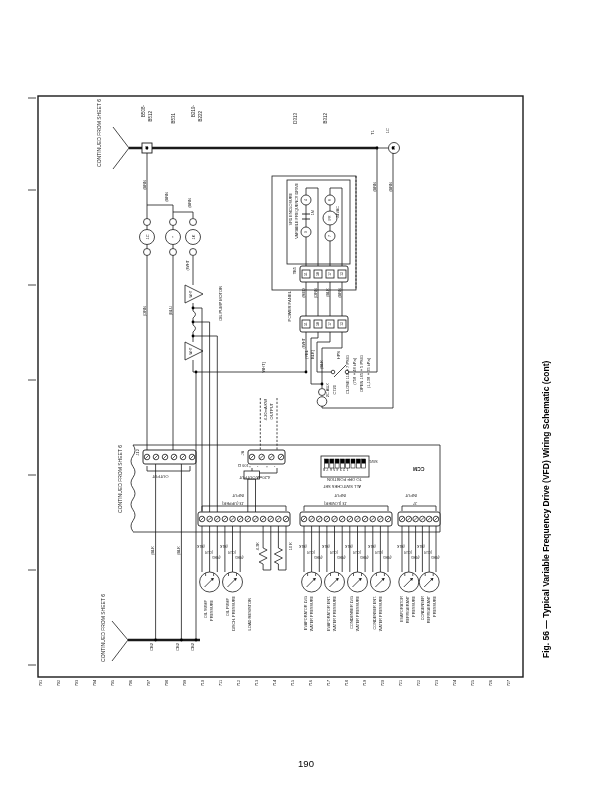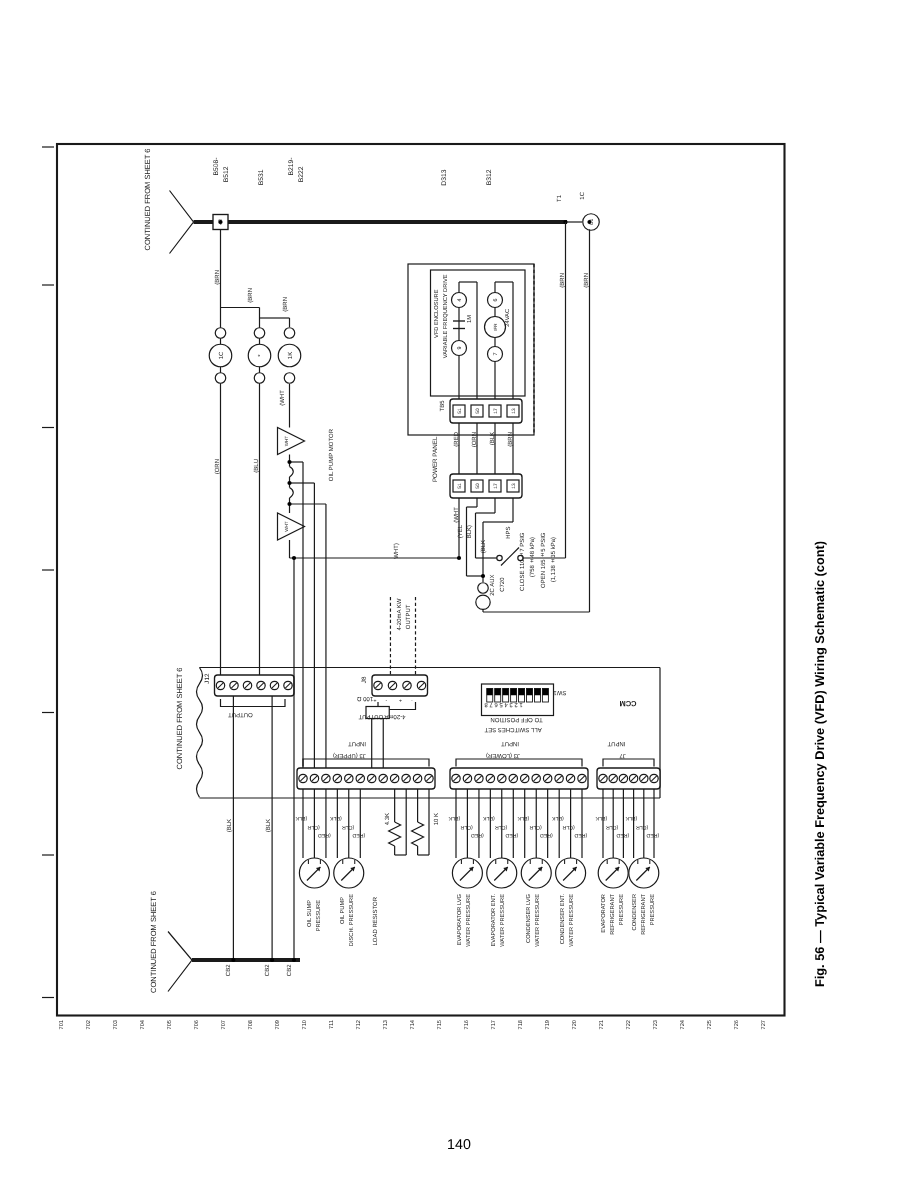--- a/index.html
+++ b/index.html
@@ -482,14 +482,14 @@
       <div class="ud" style="left: 369px; top: 459px; font-size: 4px;">SW1</div>
       <div class="ud" style="left: 327px; top: 477px; font-size: 4px;">TO OFF POSITION</div>
       <div class="ud" style="left: 323px; top: 484px; font-size: 4px;">ALL SWITCHES SET</div>
       <div class="ud" style="left: 413px; top: 465px; font-size: 5px; font-weight: bold;">CCM</div>
       <div class="ud" style="left: 249px; top: 464px; font-size: 3.5px;">+</div>
       <div class="ud" style="left: 257px; top: 464px; font-size: 3.5px;">-</div>
       <div class="ud" style="left: 266px; top: 464px; font-size: 3.5px;">+</div>
       <div class="ud" style="left: 274px; top: 464px; font-size: 3.5px;">-</div>
     </div>
   <div class="caption">Fig. 56 — Typical Variable Frequency Drive (VFD) Wiring Schematic (cont)</div>
-  <div class="pagenum">140</div>
+  <div class="pagenum">190</div>
 </div>
 
 </body></html>

